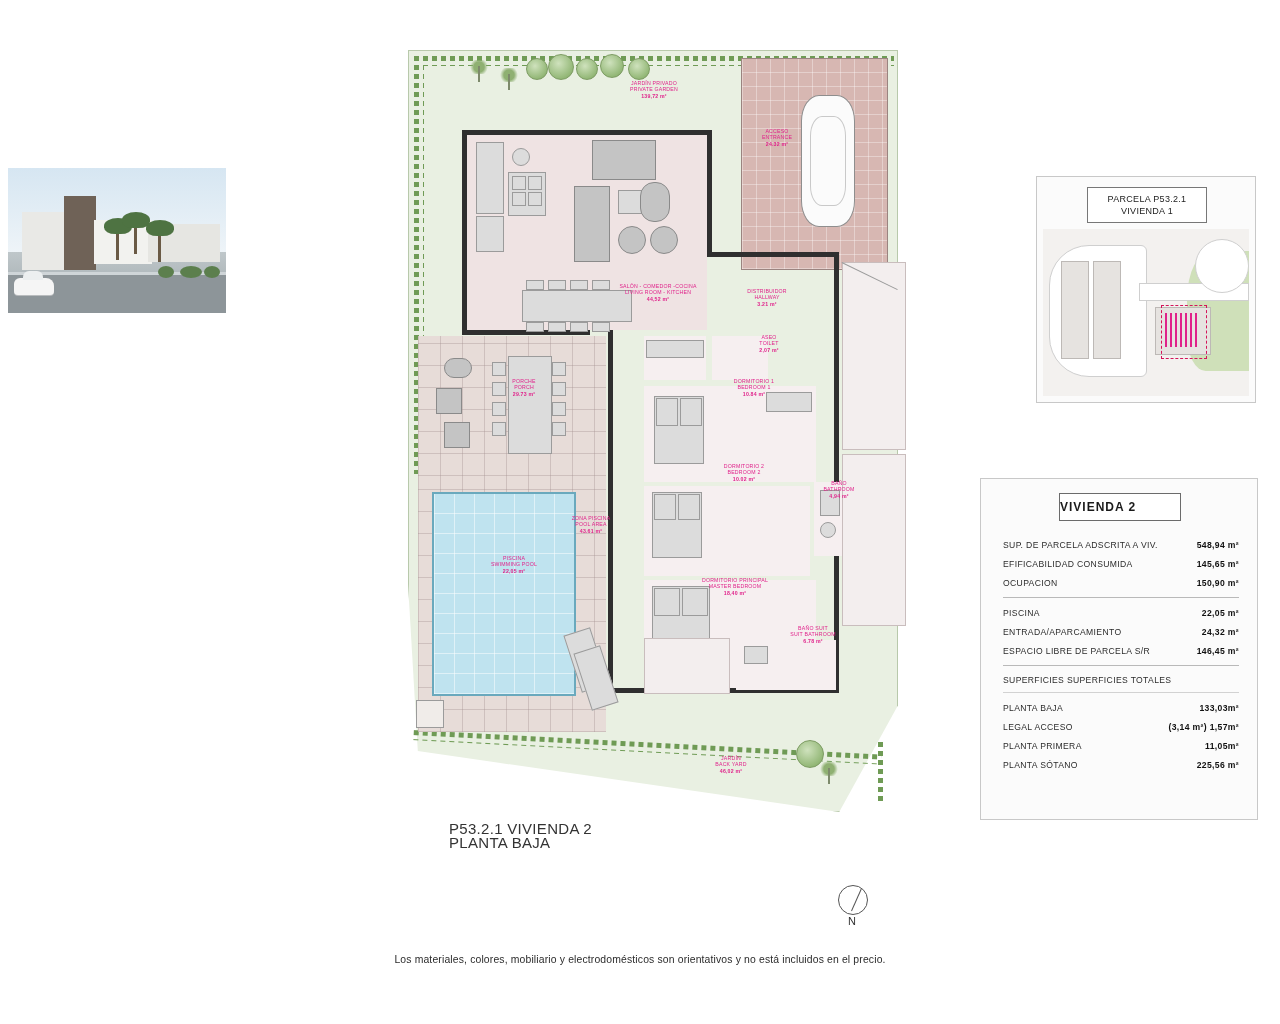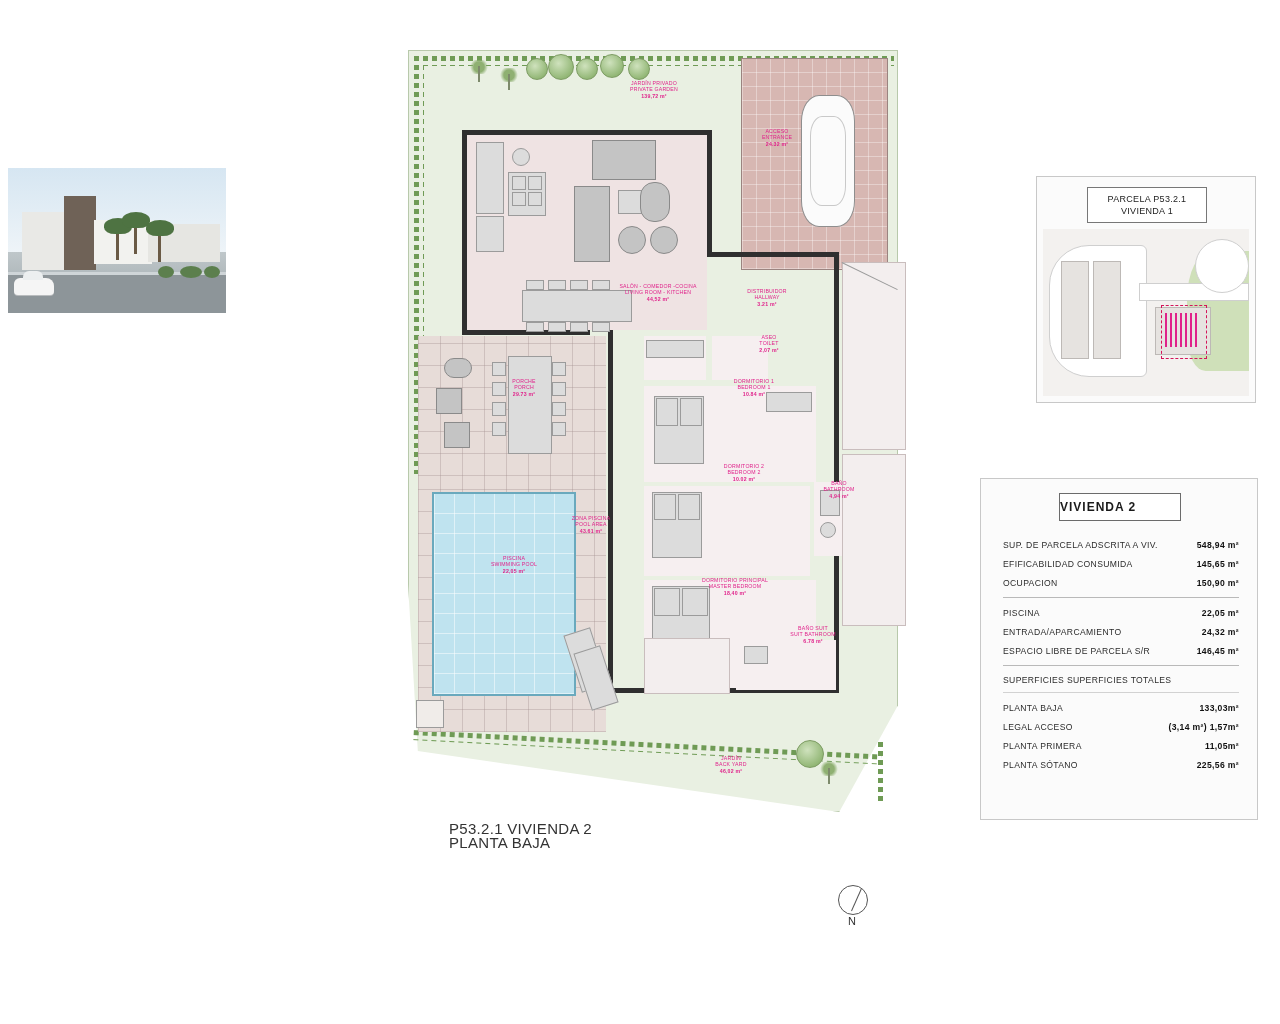--- a/index.html
+++ b/index.html
@@ -488,13 +488,14 @@
       <span class="val">11,05m²</span>
     </div>
     <div class="row">
       <span>PLANTA SÓTANO</span>
       <span class="val">225,56 m²</span>
     </div>
   </div>
 </div>
 
 <div class="abs" id="legal">
+  <div>Los materiales, colores, mobiliario y electrodomésticos son orientativos y no está incluidos en el precio.</div>
 </div>
 
 </body></html>

